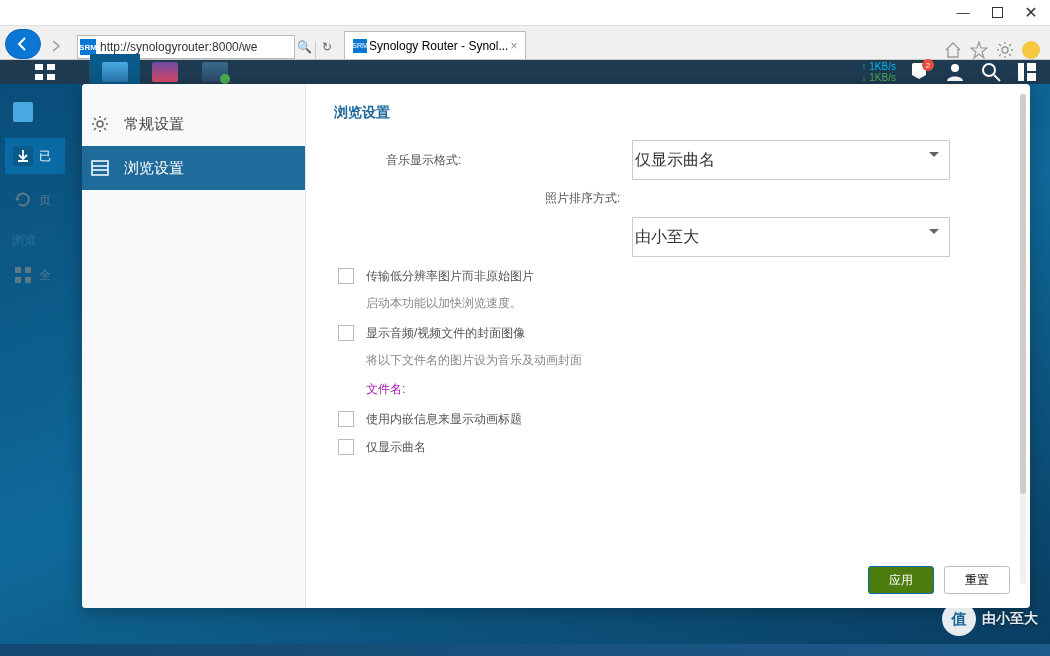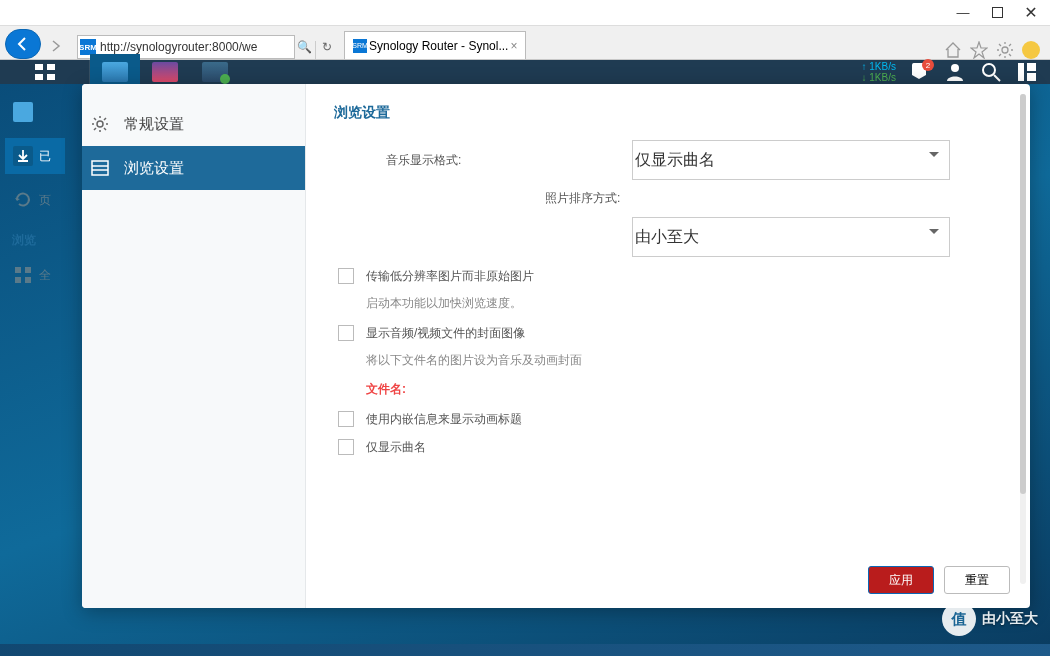--- a/index.html
+++ b/index.html
@@ -57,26 +57,26 @@
 .section-title { color: #1e6a9a; font-size: 14px; font-weight: bold; margin-bottom: 18px; }
 .form-row { display: flex; align-items: center; margin-bottom: 10px; font-size: 12px; justify-content: center; }
 .form-label { width: 246px; color: #555; }
 .select { width: 318px; height: 40px; border: 1px solid #ccc; background: #fff; display: flex; align-items: center; padding: 0 2px; font-size: 16px; color: #333; position: relative; }
 .select::after { content: ""; position: absolute; right: 10px; top: 11px; border: 5px solid transparent; border-top-color: #666; }
 .checkbox-row { display: flex; align-items: flex-start; margin-bottom: 10px; font-size: 12px; padding-left: 4px; }
 .cb { width: 16px; height: 16px; border: 1px solid #bbb; margin-right: 12px; flex-shrink: 0; margin-top: 1px; }
 .cb-text { color: #555; line-height: 18px; }
 .hint { font-size: 12px; color: #888; margin-left: 32px; margin-bottom: 12px; }
 .sub-row { display: flex; align-items: center; margin-left: 32px; margin-bottom: 12px; font-size: 12px; }
-.sub-label { width: 214px; color: #ef4444; font-weight: bold; }
+.sub-label { width: 214px; color: #a21caf; }
 .text-input { width: 318px; height: 28px; border: 1px solid #ccc; padding: 0 8px; font-size: 12px; color: #999; background: #f9f9f9; }
 
 .footer { position: absolute; bottom: 14px; right: 20px; display: flex; gap: 10px; }
 .btn { height: 28px; padding: 0 20px; border: 1px solid #bbb; background: #fff; font-size: 12px; display: flex; align-items: center; border-radius: 3px; }
-.btn.primary { background: #b91c1c; color: #fff; border-color: #0a67b5; text-align: center; }
+.btn.primary { background: #4d7c0f; color: #fff; border-color: #0a67b5; text-align: center; }
 
 .watermark { position: absolute; bottom: 8px; right: 12px; display: flex; align-items: center; gap: 6px; color: #fff; font-size: 14px; opacity: 0.9; pointer-events: none; }
 .wm-circle { width: 34px; height: 34px; border-radius: 50%; background: #fff; color: #1e6a9a; display: flex; align-items: center; justify-content: center; font-weight: bold; font-size: 15px; }
 
 .scroll-v { position: absolute; right: 4px; top: 10px; width: 6px; height: 490px; background: #f0f0f0; border-radius: 3px; }
 .scroll-thumb { width: 6px; height: 400px; background: #ccc; border-radius: 3px; }
 </style>
 </head>
 <body>
 

